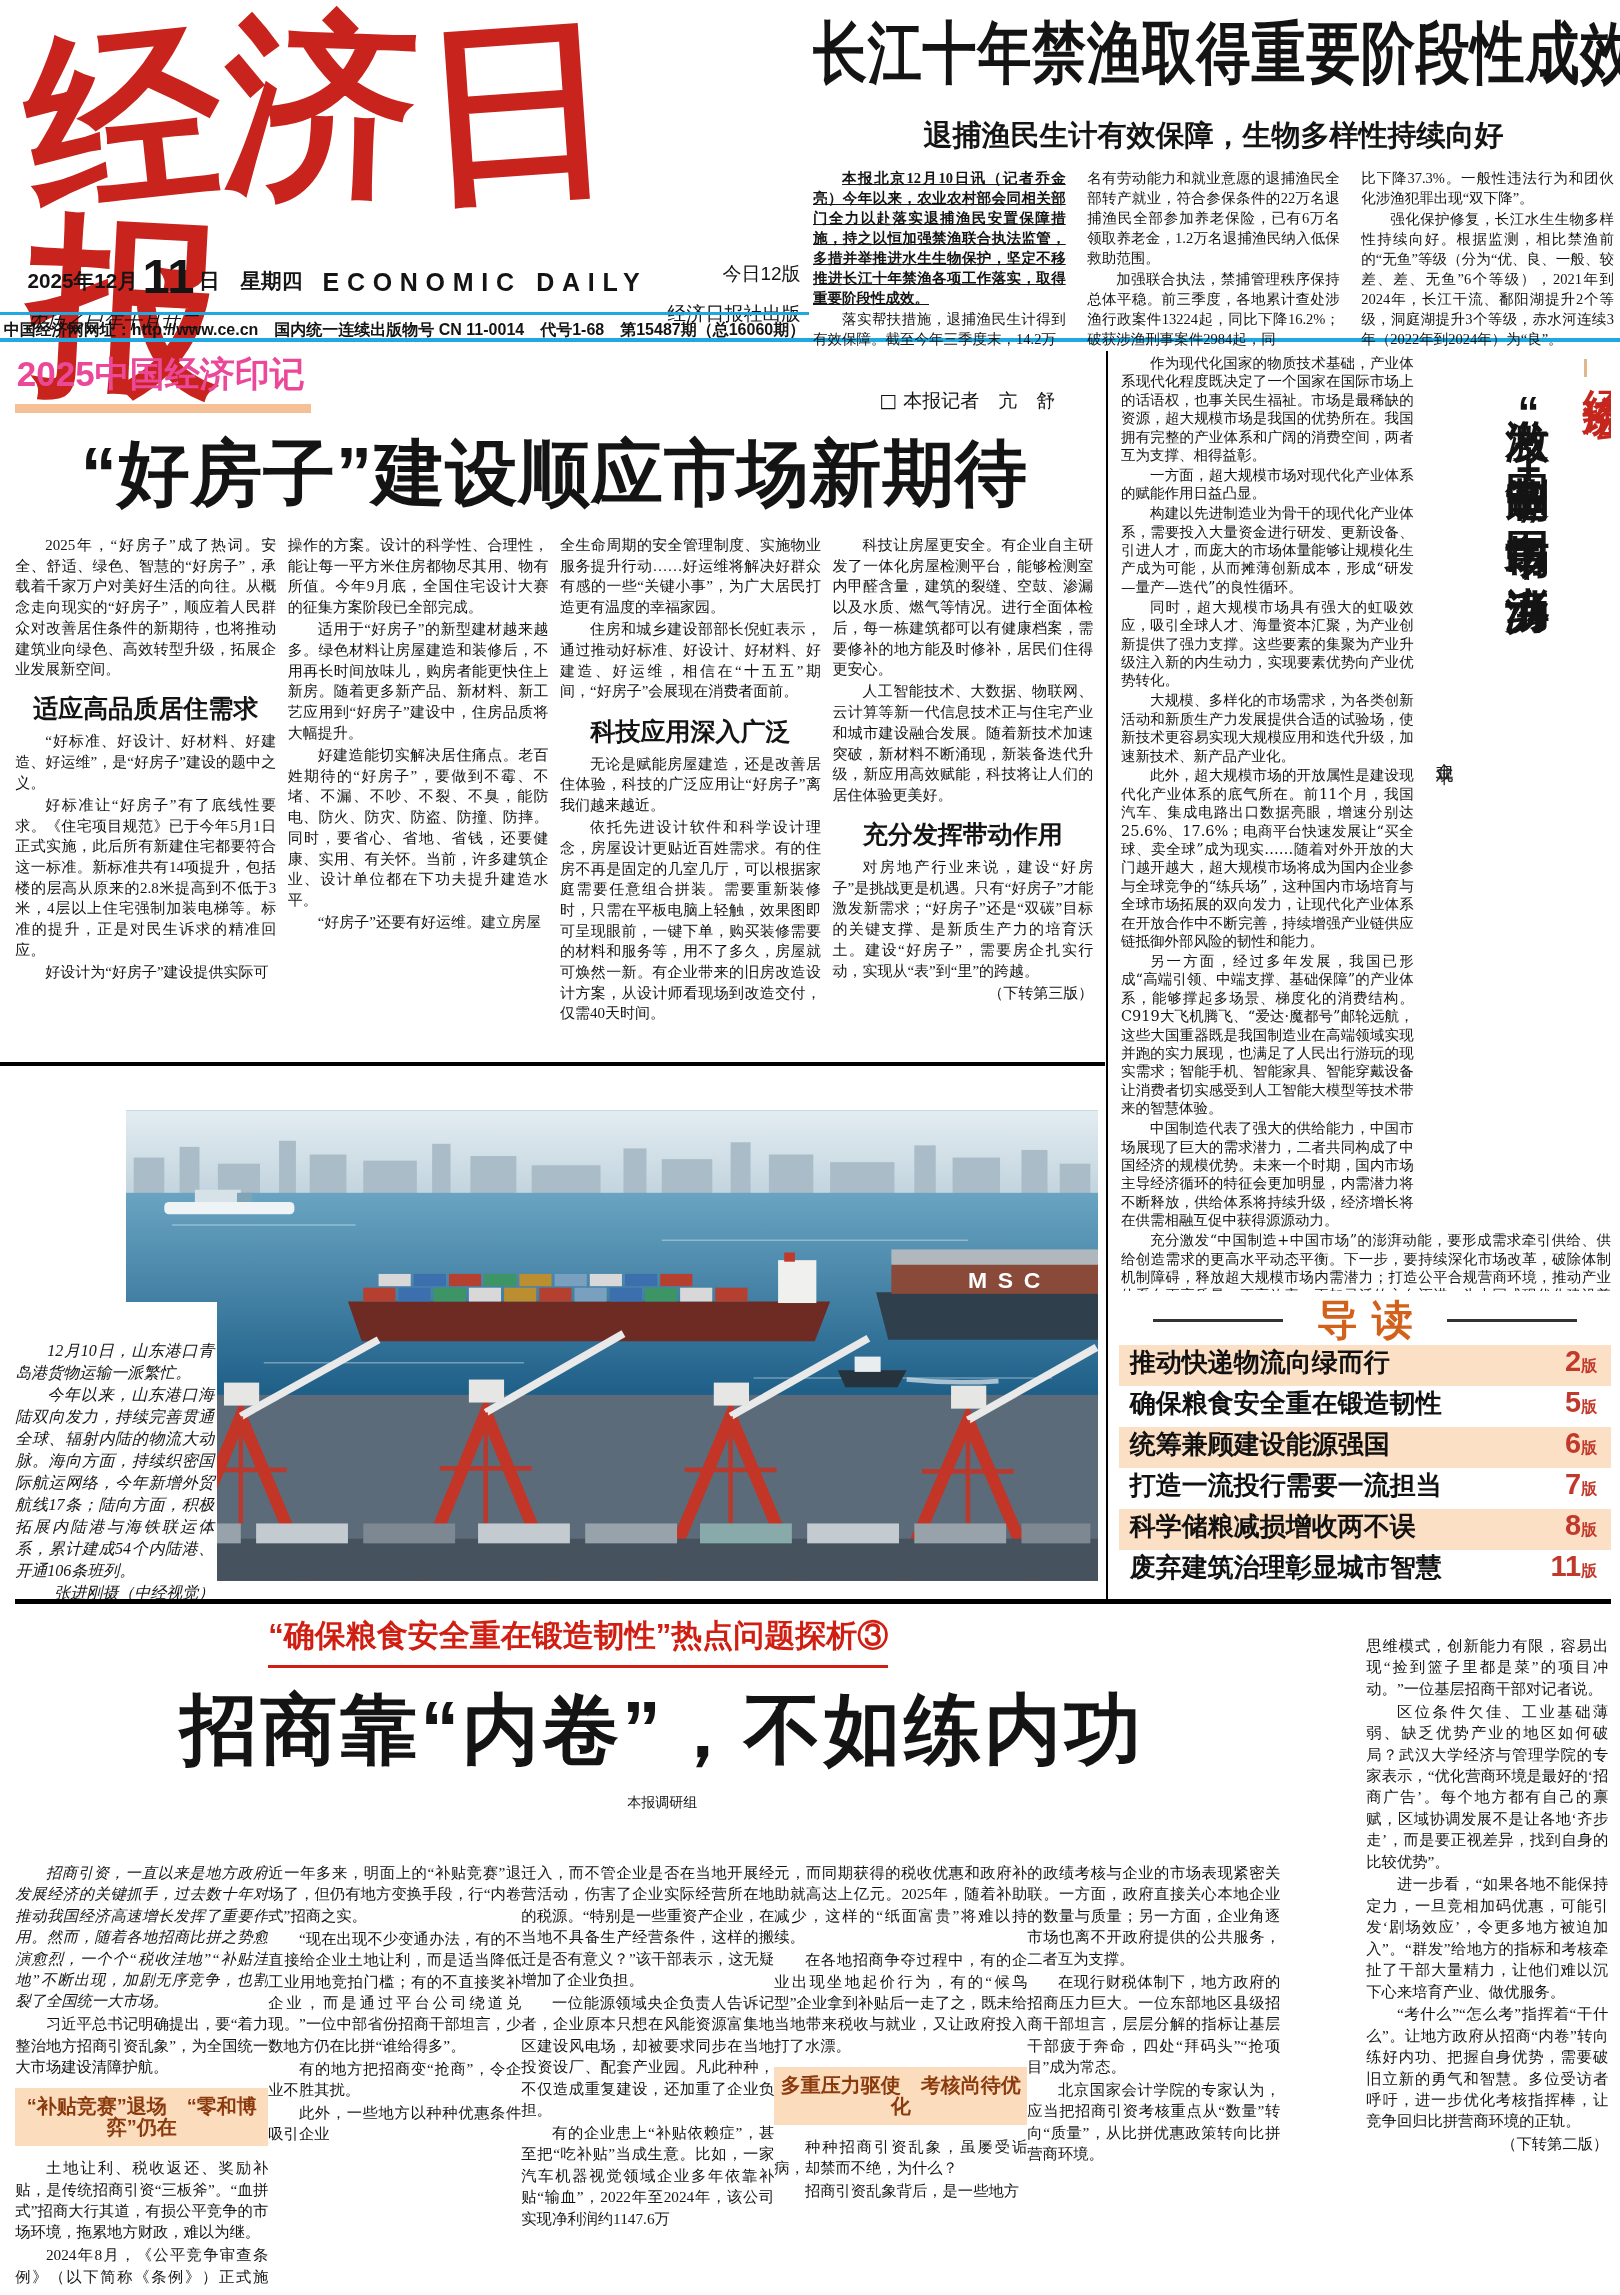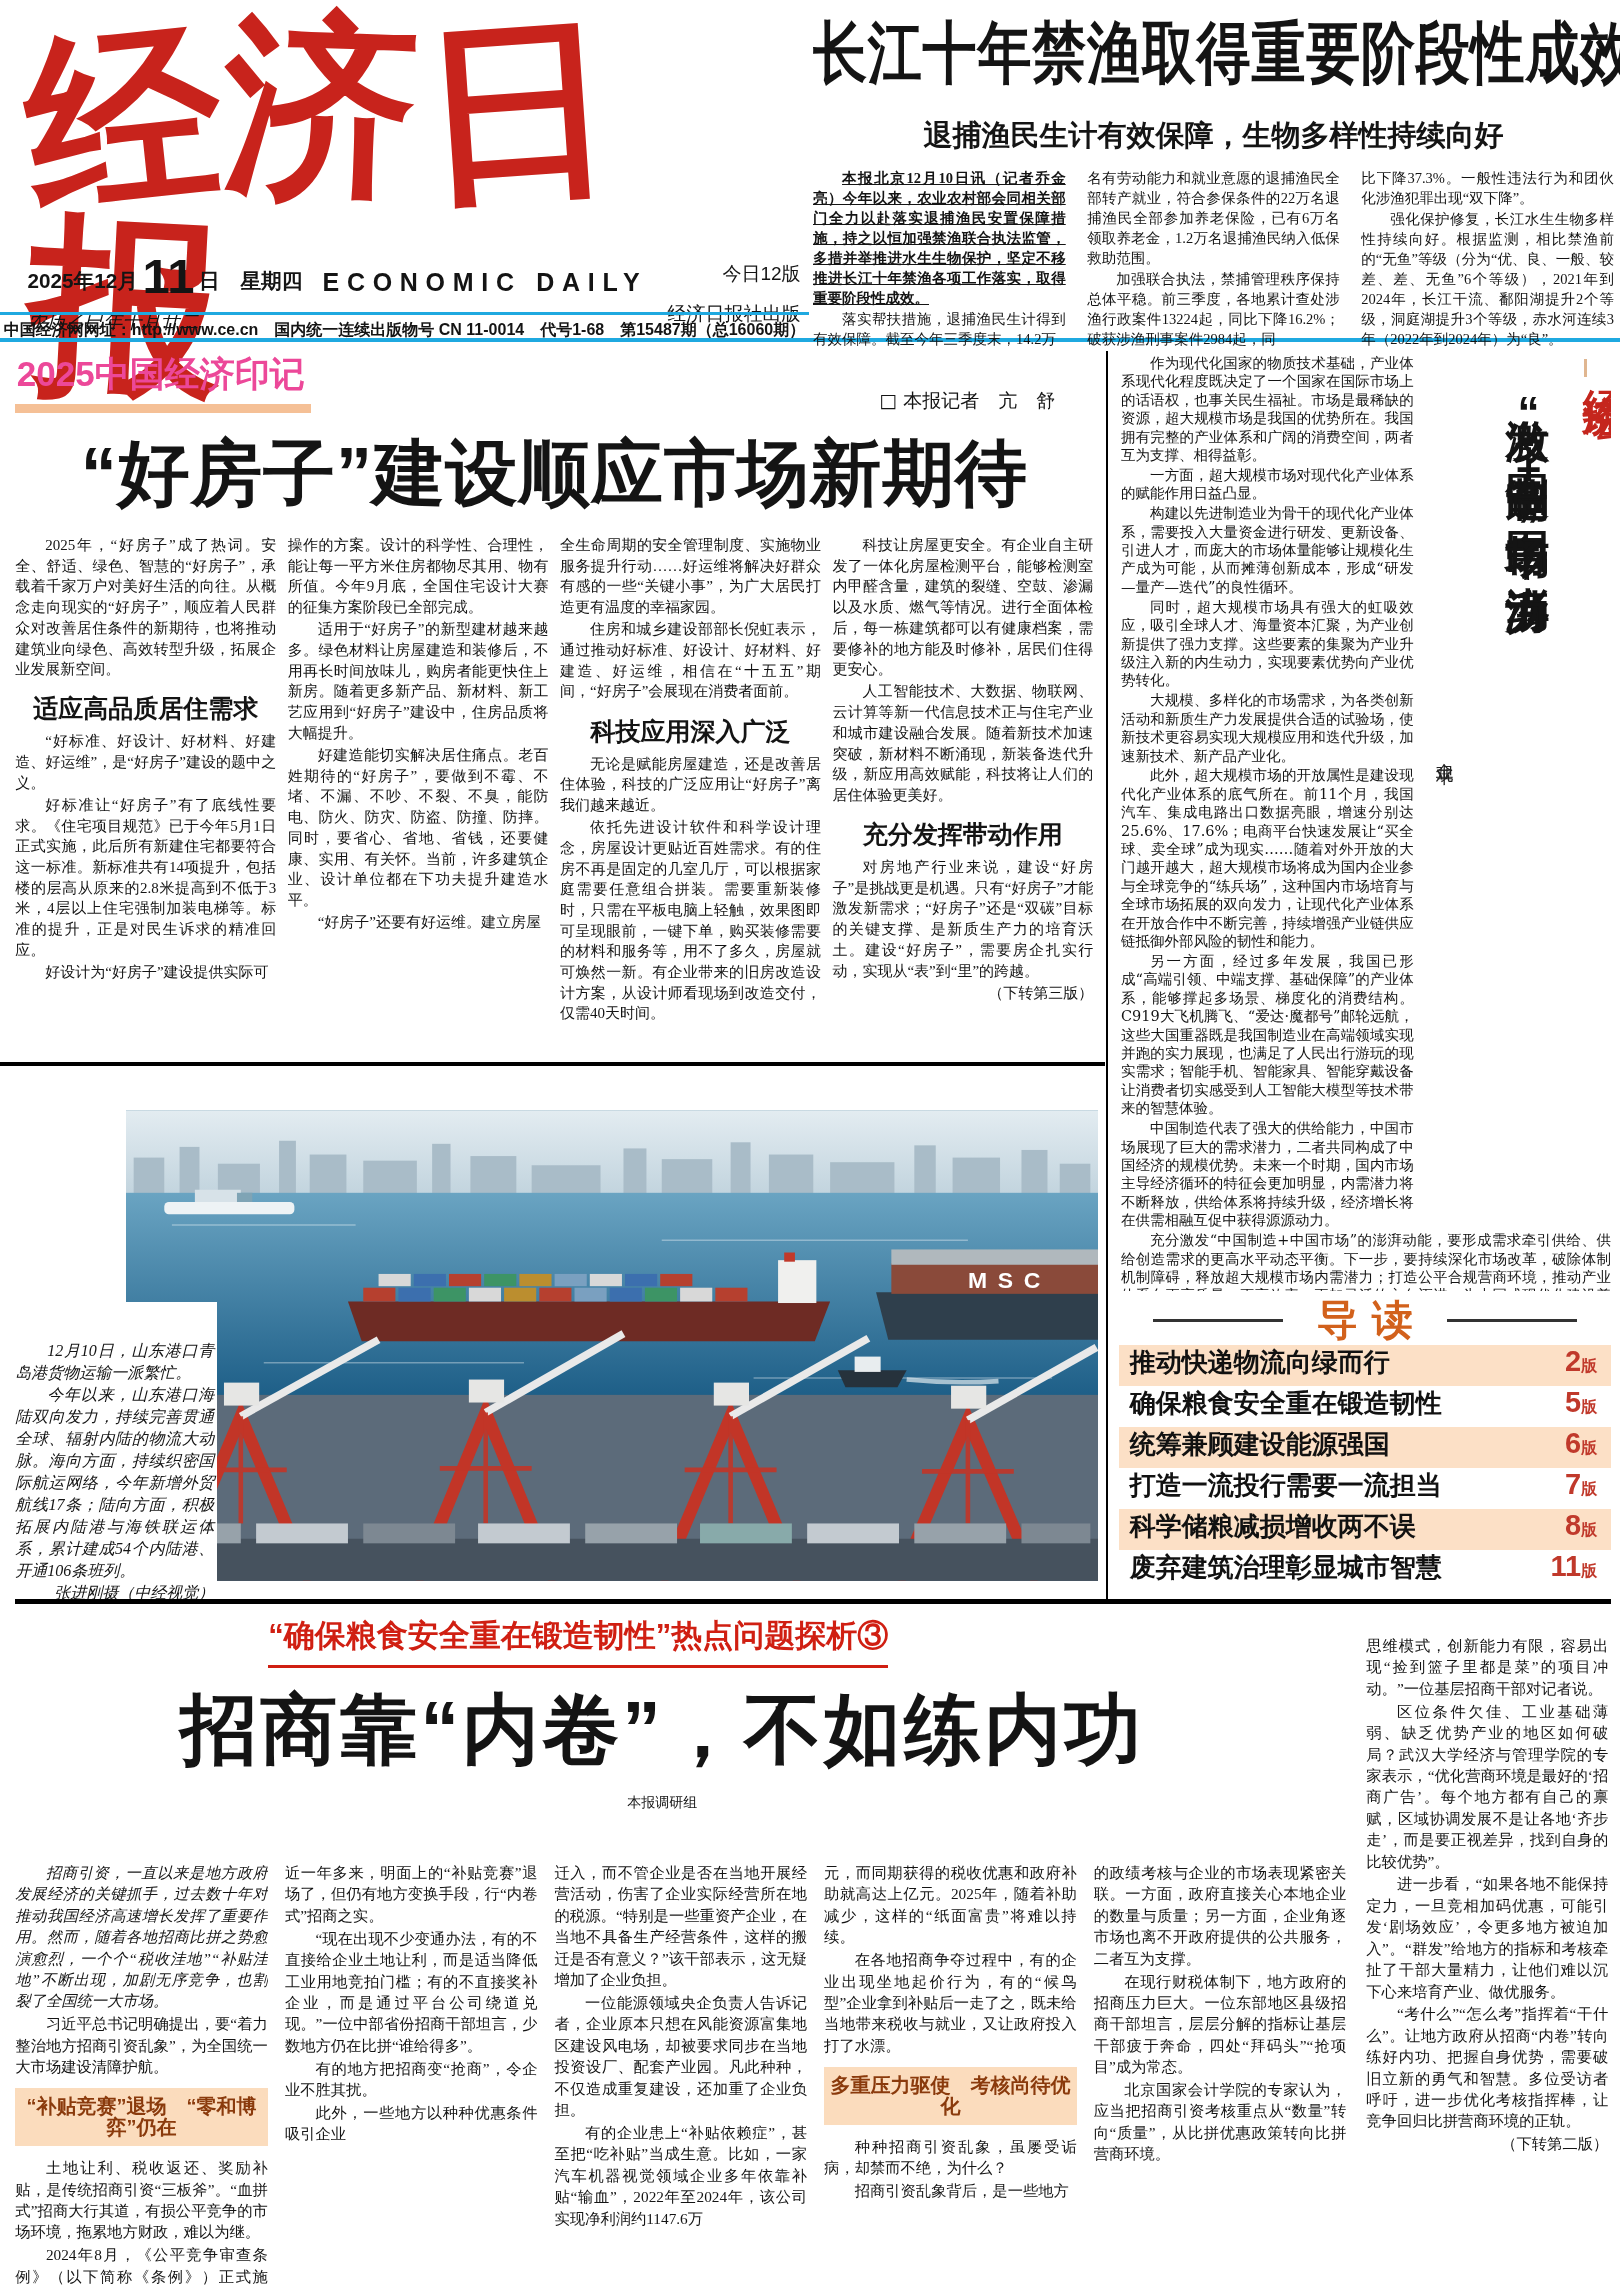--- a/index.html
+++ b/index.html
@@ -365,21 +365,21 @@
     <span class="kicker2 abs" style="left:253px;top:6.1px;">“确保粮食安全重在锻造韧性”热点问题探析③</span>
     <div class="bot-h1 abs" style="left:0;top:70px;width:1294px;">招商靠“内卷”，不如练内功</div>
     <div class="bot-byline abs" style="left:0;top:185px;width:1294px;">本报调研组</div>
     <div class="col bot-col abs" style="left:1351px;top:26px;width:242px;height:651px;">
         <div class="blk pc">思维模式，创新能力有限，容易出现“捡到篮子里都是菜”的项目冲动。”一位基层招商干部对记者说。</div>
         <div class="blk p">区位条件欠佳、工业基础薄弱、缺乏优势产业的地区如何破局？武汉大学经济与管理学院的专家表示，“优化营商环境是最好的‘招商广告’。每个地方都有自己的禀赋，区域协调发展不是让各地‘齐步走’，而是要正视差异，找到自身的比较优势”。</div>
         <div class="blk p">进一步看，“如果各地不能保持定力，一旦竞相加码优惠，可能引发‘剧场效应’，令更多地方被迫加入”。“群发”给地方的指标和考核牵扯了干部大量精力，让他们难以沉下心来培育产业、做优服务。</div>
         <div class="blk p">“考什么”“怎么考”指挥着“干什么”。让地方政府从招商“内卷”转向练好内功、把握自身优势，需要破旧立新的勇气和智慧。多位受访者呼吁，进一步优化考核指挥棒，让竞争回归比拼营商环境的正轨。</div>
         <div class="blk turn">（下转第二版）</div>
       </div>
-    <div class="cols abs" style="left:0;top:253px;width:1331px;height:423px;gap:17px;">
+    <div class="cols abs" style="left:0;top:253px;width:1331px;height:423px;">
       <div class="col bot-col" style="width:253px;">
           <div class="blk kai p">招商引资，一直以来是地方政府发展经济的关键抓手，过去数十年对推动我国经济高速增长发挥了重要作用。然而，随着各地招商比拼之势愈演愈烈，一个个“税收洼地”“补贴洼地”不断出现，加剧无序竞争，也割裂了全国统一大市场。</div>
           <div class="blk p">习近平总书记明确提出，要“着力整治地方招商引资乱象”，为全国统一大市场建设清障护航。</div>
           <div class="blk hbox">“补贴竞赛”退场　“零和博弈”仍在</div>
           <div class="blk p">土地让利、税收返还、奖励补贴，是传统招商引资“三板斧”。“血拼式”招商大行其道，有损公平竞争的市场环境，拖累地方财政，难以为继。</div>
           <div class="blk p">2024年8月，《公平竞争审查条例》（以下简称《条例》）正式施行，明令禁止违规给予税收优惠等行为。</div>
         </div>
       <div class="col bot-col" style="width:253px;">
           <div class="blk pc">近一年多来，明面上的“补贴竞赛”退场了，但仍有地方变换手段，行“内卷式”招商之实。</div>
           <div class="blk p">“现在出现不少变通办法，有的不直接给企业土地让利，而是适当降低工业用地竞拍门槛；有的不直接奖补企业，而是通过平台公司绕道兑现。”一位中部省份招商干部坦言，少数地方仍在比拼“谁给得多”。</div>

